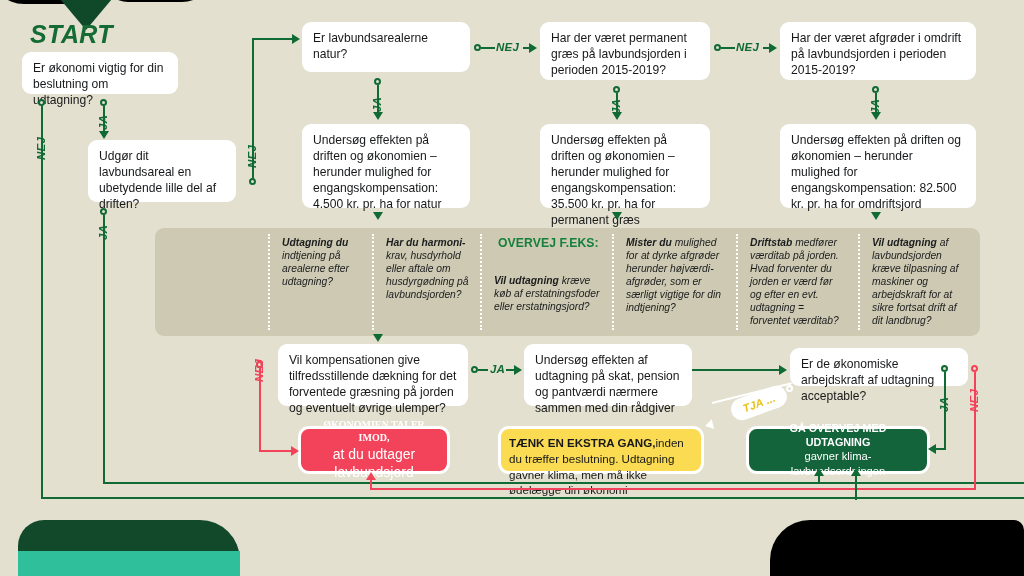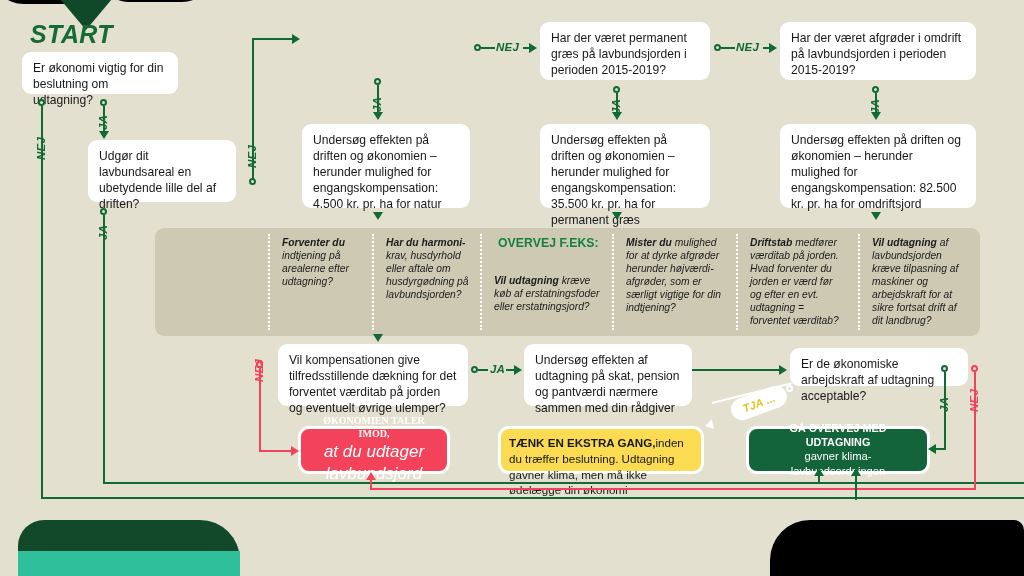--- a/index.html
+++ b/index.html
@@ -87,20 +87,21 @@
   <div class="bot-green"></div>
   <div class="bot-teal"></div>
   <div class="bot-black"></div>
 
   <div class="start-label">START</div>
 
   <div class="node q" style="left:22px;top:52px;width:156px;height:42px;">Er økonomi vigtig for din beslutning om udtagning?</div>
 
   <div class="node q" style="left:88px;top:140px;width:148px;height:62px;">Udgør dit lavbundsareal en ubetydende lille del af driften?</div>
 
+  <div class="node q" style="left:302px;top:22px;width:168px;height:50px;">Er lavbundsarealerne natur?</div>
 
   <div class="node q" style="left:540px;top:22px;width:170px;height:58px;">Har der været permanent græs på lavbundsjorden i perioden 2015-2019?</div>
 
   <div class="node q" style="left:780px;top:22px;width:196px;height:58px;">Har der været afgrøder i omdrift på lavbundsjorden i perioden 2015-2019?</div>
 
   <div class="node act" style="left:302px;top:124px;width:168px;height:84px;">Undersøg effekten på driften og  økonomien – herunder mulighed for engangskompensation: 4.500 kr. pr. ha for natur</div>
 
   <div class="node act" style="left:540px;top:124px;width:170px;height:84px;">Undersøg effekten på driften og økonomien – herunder mulighed for engangskompensation: 35.500 kr. pr. ha for permanent græs</div>
 
   <div class="node act" style="left:780px;top:124px;width:196px;height:84px;">Undersøg effekten på driften og  økonomien – herunder mulighed for engangskompensation: 82.500 kr. pr. ha for omdriftsjord</div>
@@ -110,47 +111,47 @@
   <div class="band-sep" style="left:268px;"></div>
   <div class="band-sep" style="left:372px;"></div>
   <div class="band-sep" style="left:480px;"></div>
   <div class="band-sep" style="left:612px;"></div>
   <div class="band-sep" style="left:736px;"></div>
   <div class="band-sep" style="left:858px;"></div>
 
   <div class="band-title" style="left:498px;top:236px;">OVERVEJ F.EKS:</div>
 
   <div class="band-col" style="left:282px;">
-    <span class="bold-line">Forventer du</span><span> indtjening på arealerne efter udtagning?</span>
+    <span class="bold-line">Udtagning du</span><span> indtjening på arealerne efter udtagning?</span>
   </div>
   <div class="band-col" style="left:386px;">
     <span class="bold-line">Har du harmoni-</span><span>krav, husdyrhold eller aftale om husdyrgødning på lavbundsjorden?</span>
   </div>
   <div class="band-col" style="left:494px;top:274px;width:108px;">
     <span class="bold-line">Vil udtagning</span><span> kræve køb af erstatningsfoder eller erstatningsjord?</span>
   </div>
   <div class="band-col" style="left:626px;">
     <span class="bold-line">Mister du</span><span> mulighed for at dyrke afgrøder herunder højværdi-afgrøder, som er særligt vigtige for din indtjening?</span>
   </div>
   <div class="band-col" style="left:750px;">
     <span class="bold-line">Driftstab</span><span> medfører værditab på jorden. Hvad forventer du jorden er  værd før og efter en evt. udtagning = forventet værditab?</span>
   </div>
   <div class="band-col" style="left:872px;">
     <span class="bold-line">Vil udtagning</span><span> af lavbundsjorden kræve tilpasning af maskiner og arbejdskraft for at sikre fortsat drift af dit landbrug?</span>
   </div>
 
-  <div class="node q" style="left:278px;top:344px;width:190px;height:62px;">Vil kompensationen give tilfredsstillende dækning for det forventet værditab på jorden og eventuelt øvrige ulemper?</div>
+  <div class="node q" style="left:278px;top:344px;width:190px;height:62px;">Vil kompensationen give tilfredsstillende dækning for det forventede græsning på jorden og eventuelt øvrige ulemper?</div>
 
   <div class="node act" style="left:524px;top:344px;width:168px;height:62px;">Undersøg effekten af udtagning på skat, pension og pantværdi nærmere sammen med din rådgiver</div>
 
   <div class="node q" style="left:790px;top:348px;width:178px;height:38px;">Er de økonomiske arbejdskraft af udtagning acceptable?</div>
 
   <div class="node red" style="left:298px;top:426px;width:152px;height:48px;">
     <div class="bold-line" style="font-size:10px;font-family:Liberation Serif, serif;">ØKONOMIEN TALER IMOD,</div>
-    <div style="font-size:17px;font-style:italic;">at du udtager lavbundsjord</div>
+    <div style="font-size:14px;">at du udtager lavbundsjord</div>
   </div>
 
   <div class="node yellow" style="left:498px;top:426px;width:206px;height:48px;padding:6px 8px;">
     <span class="bold-line">TÆNK EN EKSTRA GANG,</span><span>inden du træffer beslutning. Udtagning gavner klima, men må ikke ødelægge din økonomi</span>
   </div>
 
   <div class="node greenfill" style="left:746px;top:426px;width:184px;height:48px;">
     <div class="bold-line" style="font-size:10.8px;">GÅ OVERVEJ MED UDTAGNING</div>
     <div style="font-size:11.2px;">gavner klima-lavbundsordningen</div>
   </div>

